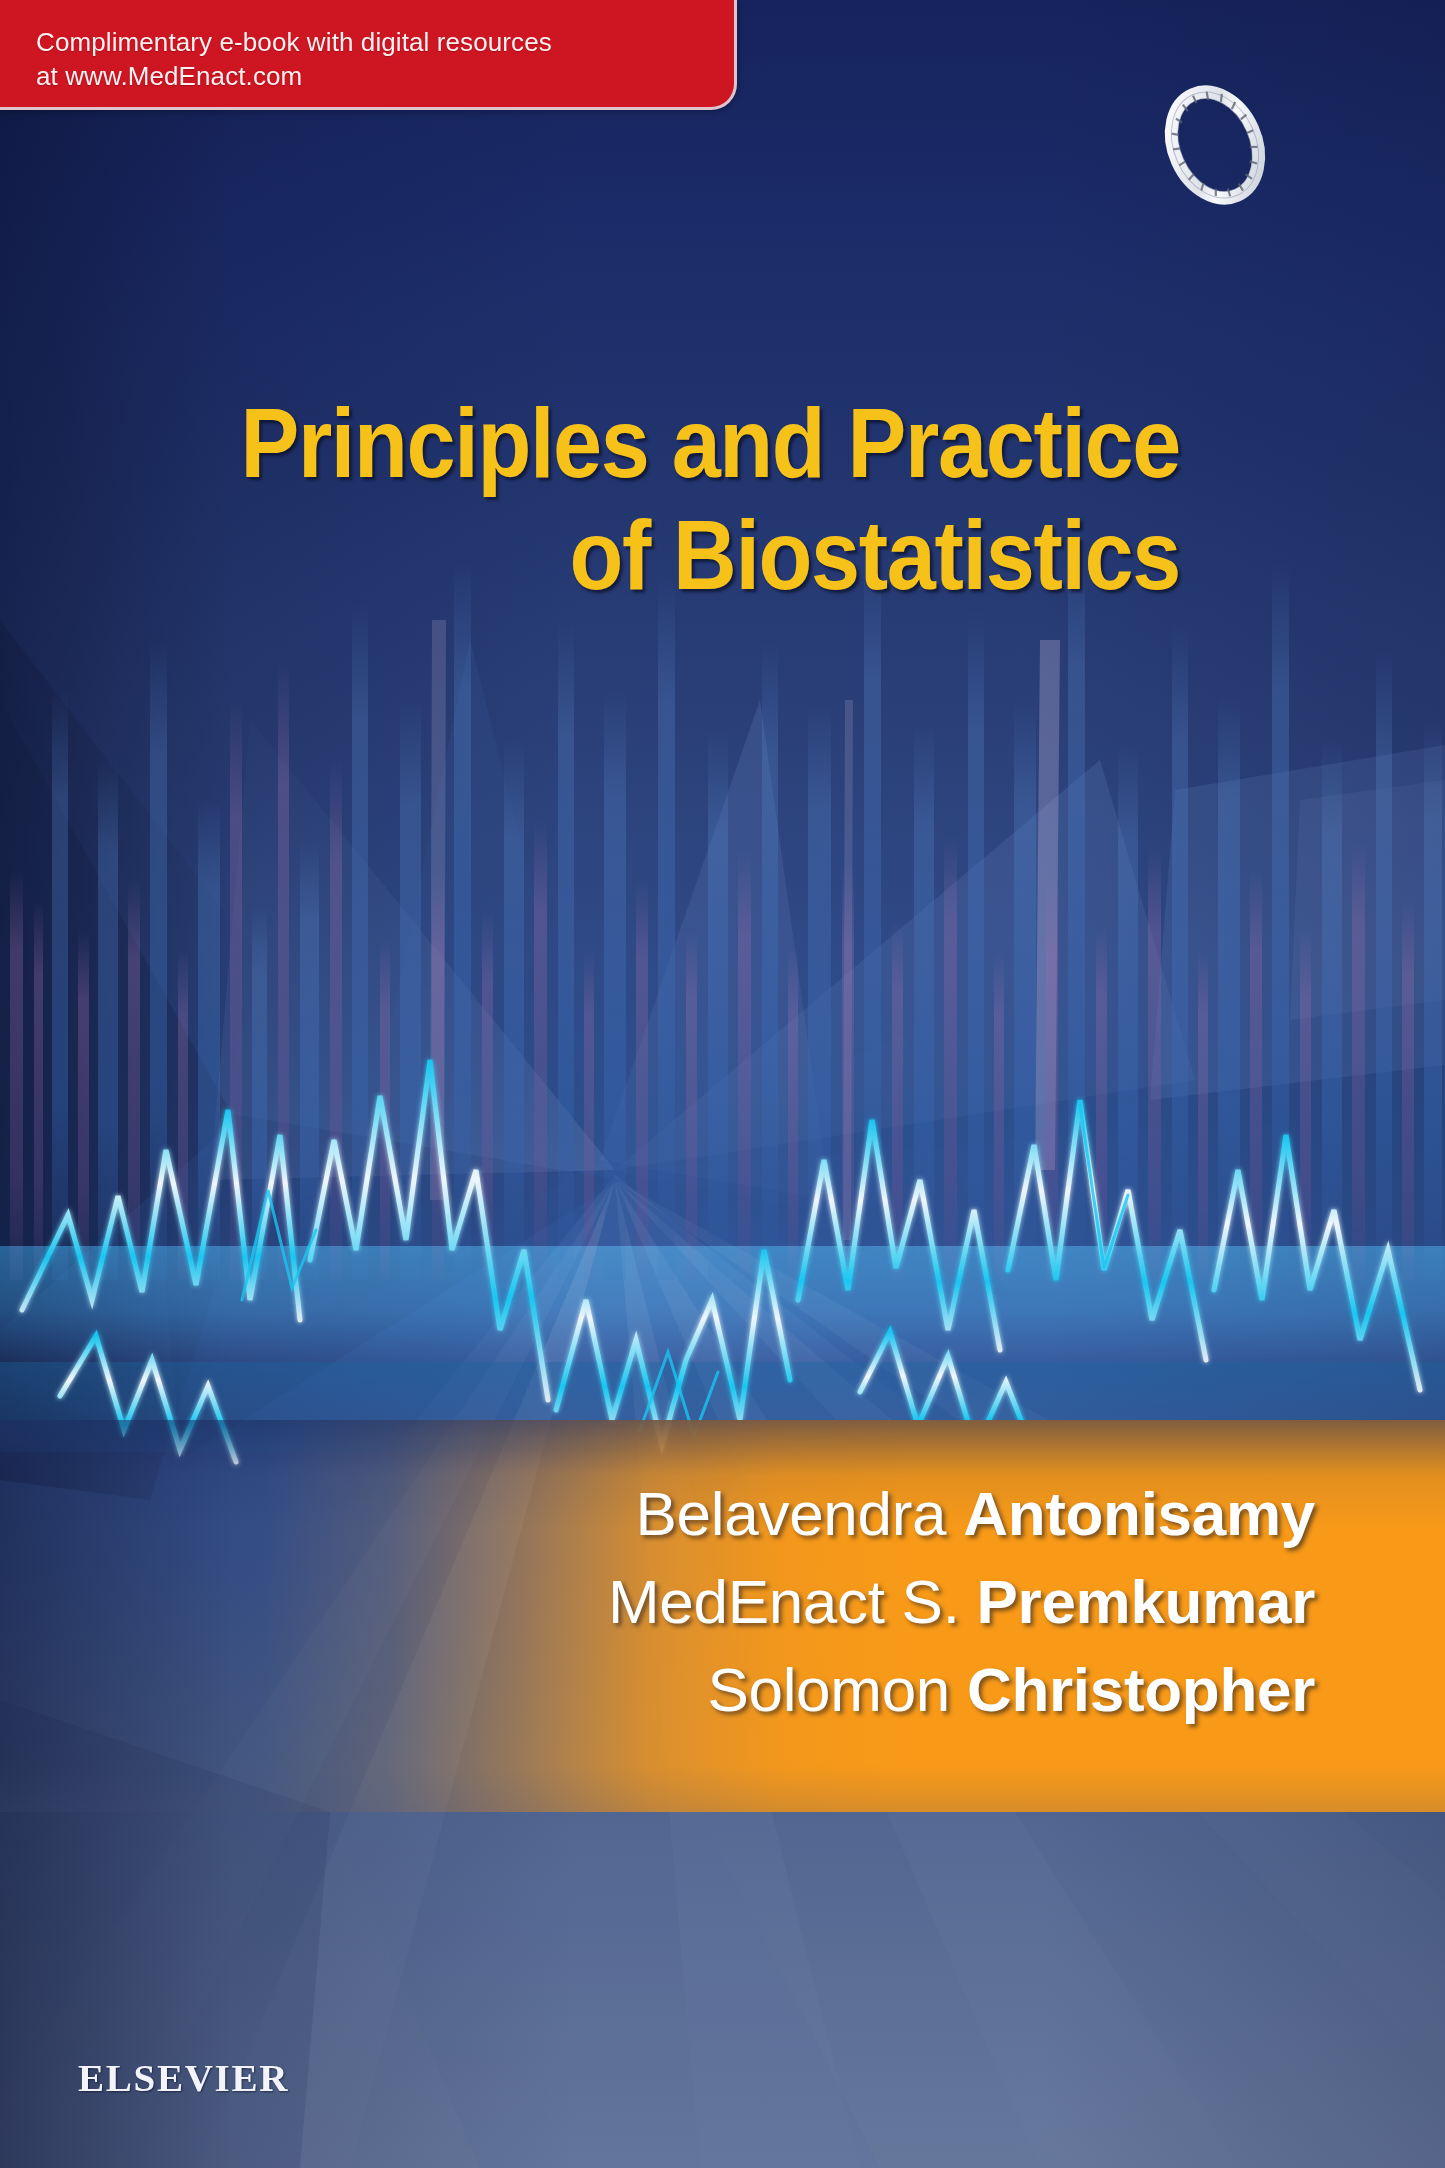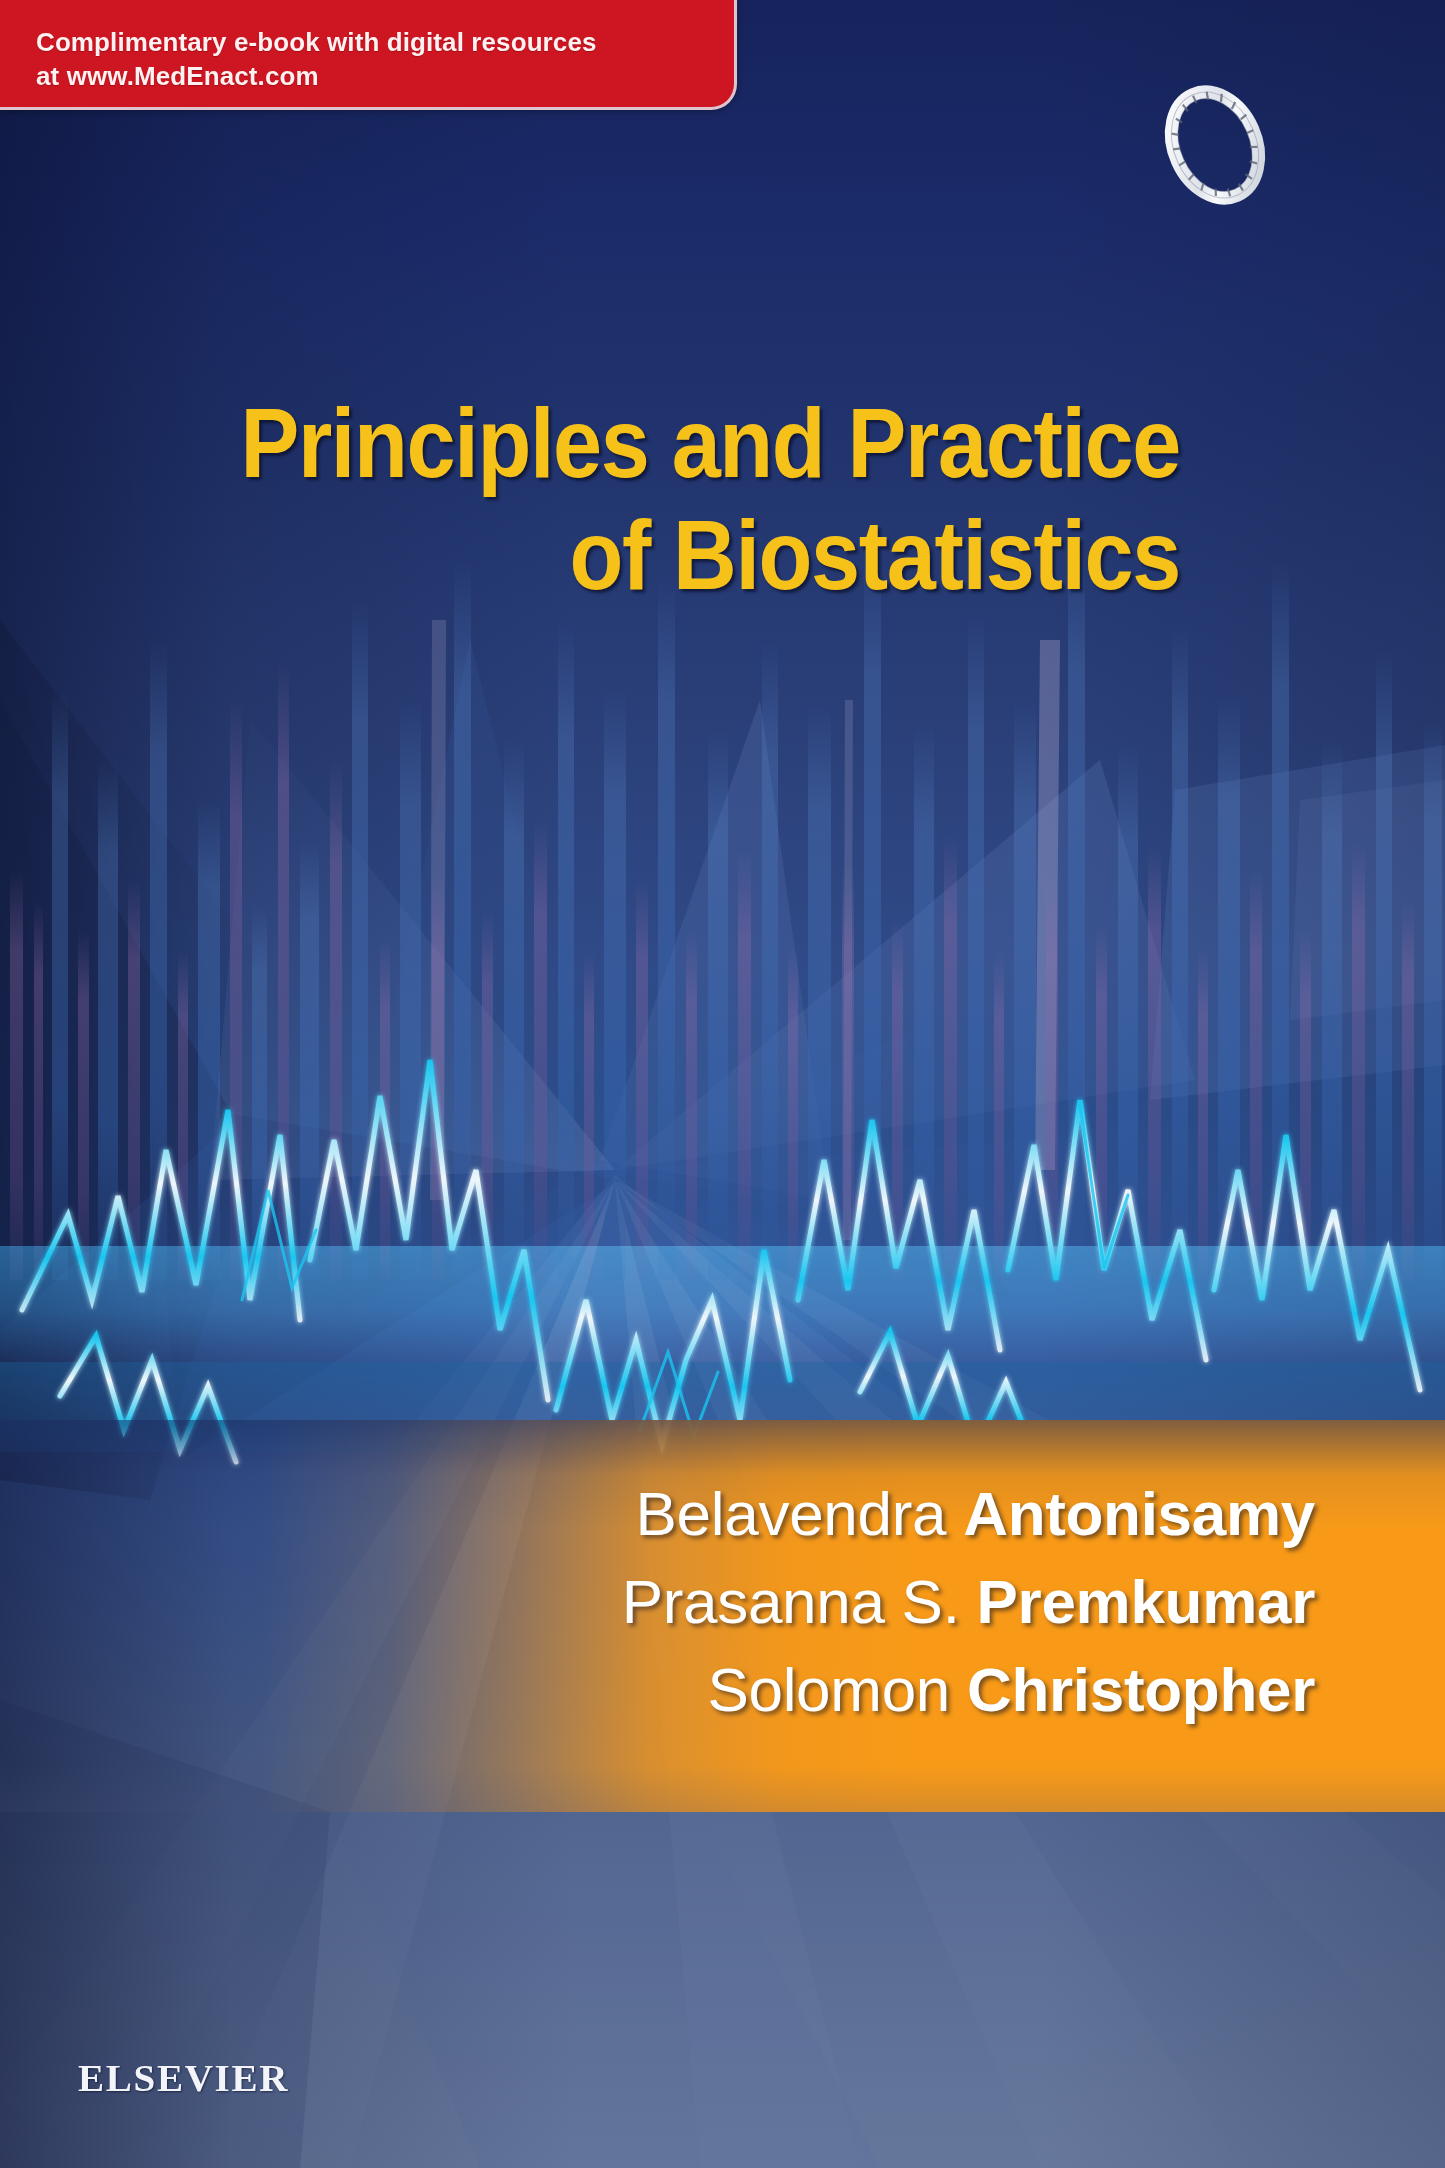--- a/index.html
+++ b/index.html
@@ -76,21 +76,21 @@
     background:#ce1522;
     border-bottom-right-radius:26px;
     border-right:3px solid rgba(226,226,236,.85);
     border-bottom:3px solid rgba(226,226,236,.85);
     box-shadow:0 2px 6px rgba(0,0,0,.28);
     padding:26px 0 0 36px;
   }
   .promo-line{
     color:#fdf1f1;
     font-size:26px;
-    font-weight:700;
+    font-weight:400;
     letter-spacing:.1px;
     line-height:1.30;
     white-space:nowrap;
     text-shadow:0 1px 1px rgba(90,0,0,.35);
   }
 
   
   .badge{
     position:absolute;
     left:1153px;top:75px;
@@ -392,21 +392,21 @@
     <div class="title-line">Principles and Practice</div>
     <div class="title-line">of Biostatistics</div>
   </div>
 
   <div class="authors">
     <div class="author">
       <span class="first">Belavendra</span>
       <span class="last">Antonisamy</span>
     </div>
     <div class="author">
-      <span class="first">Prasanna S.</span>
+      <span class="first">MedEnact S.</span>
       <span class="last">Premkumar</span>
     </div>
     <div class="author">
       <span class="first">Solomon</span>
       <span class="last">Christopher</span>
     </div>
   </div>
 
   <div class="elsevier">
     <span>ELSEVIER</span>

